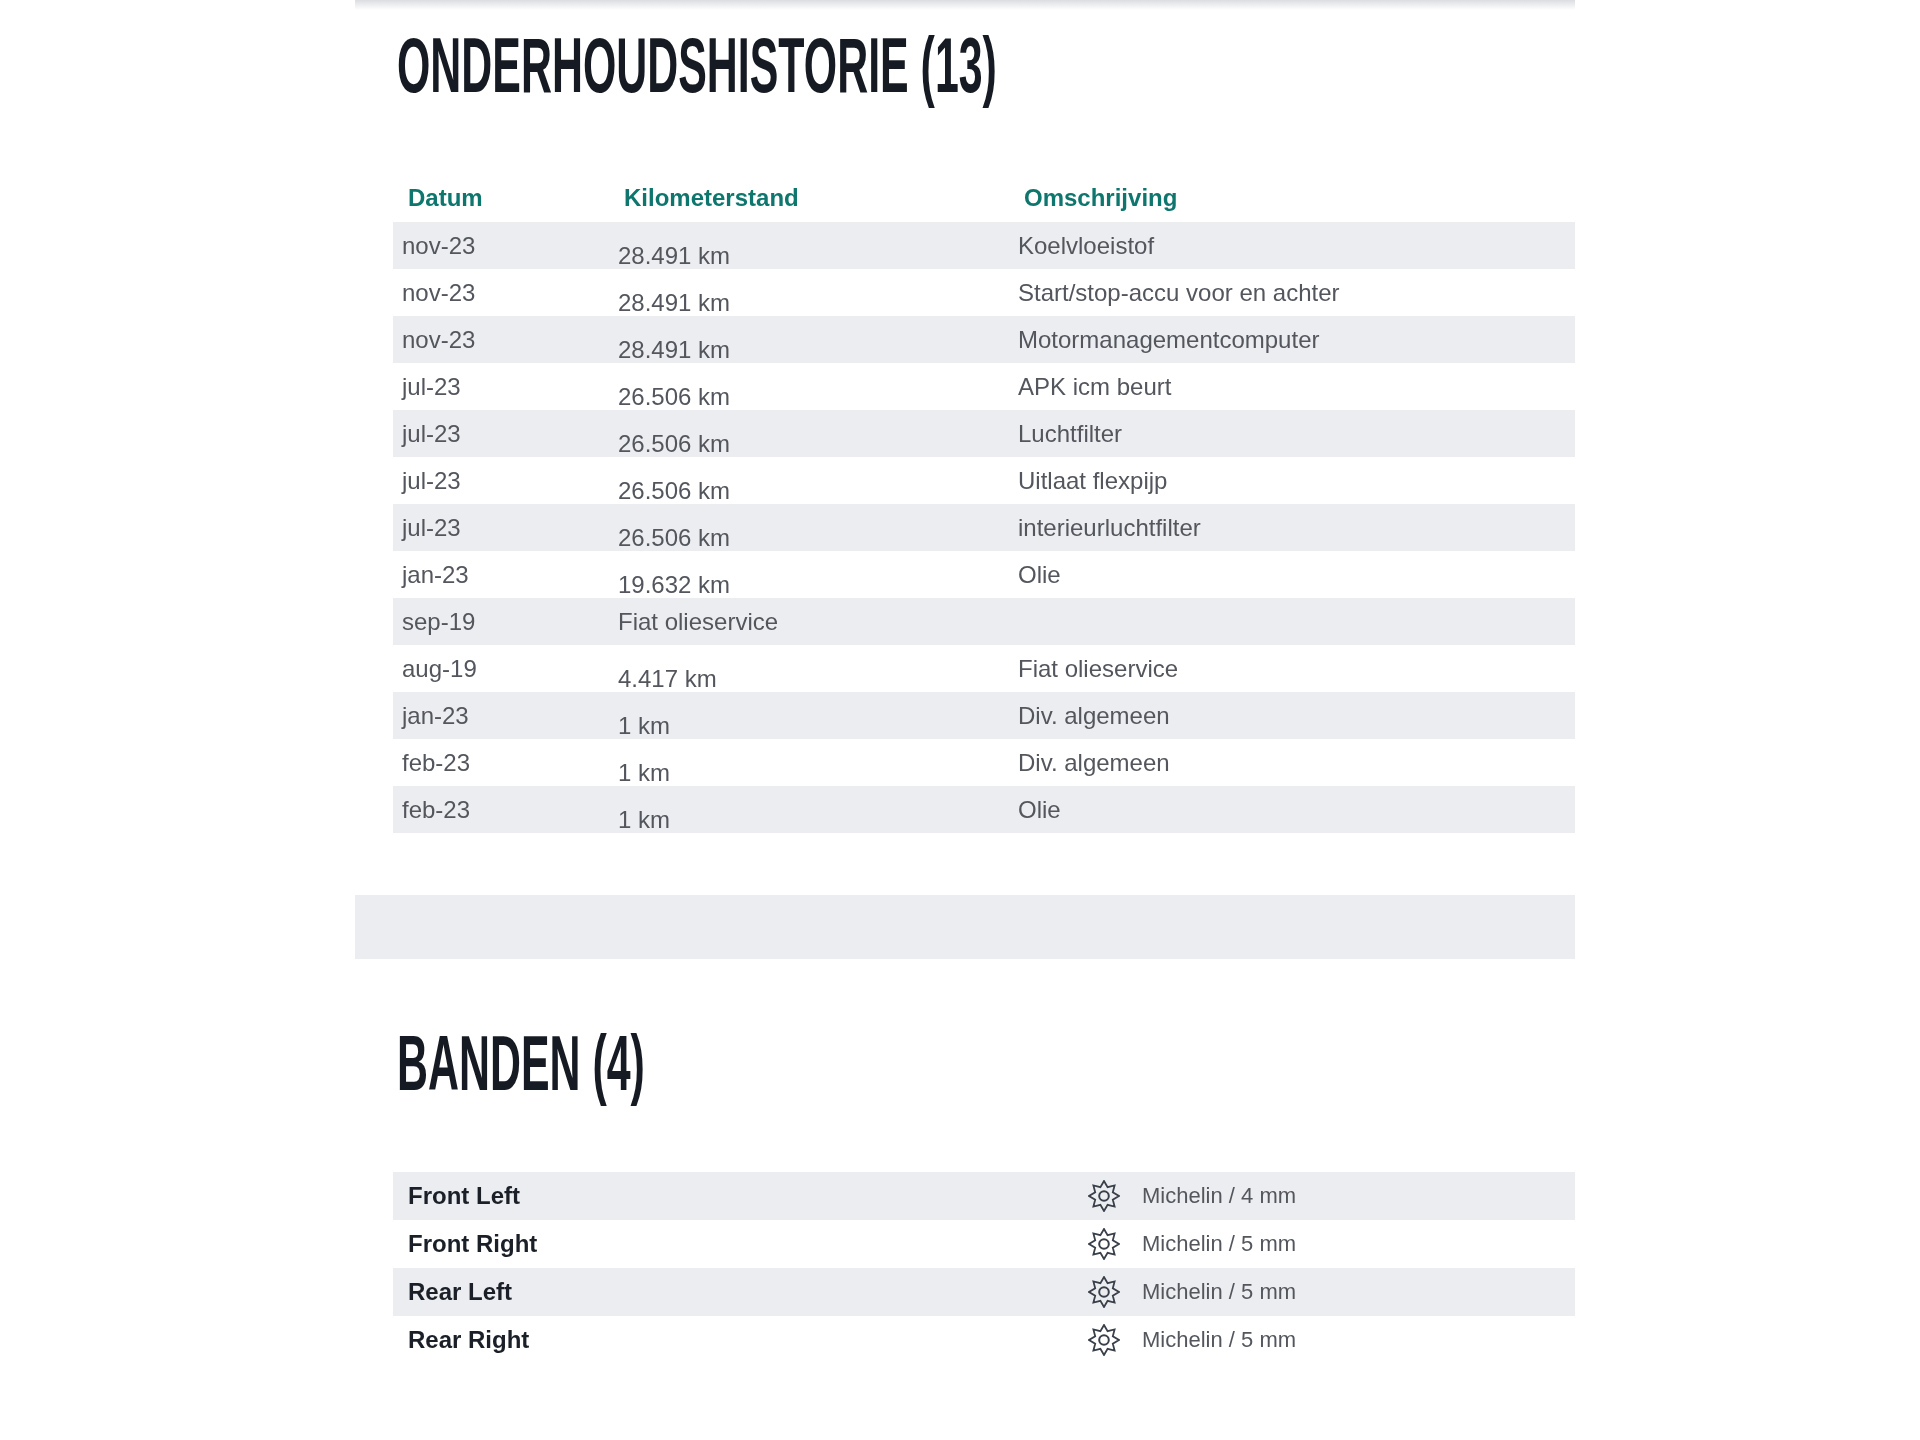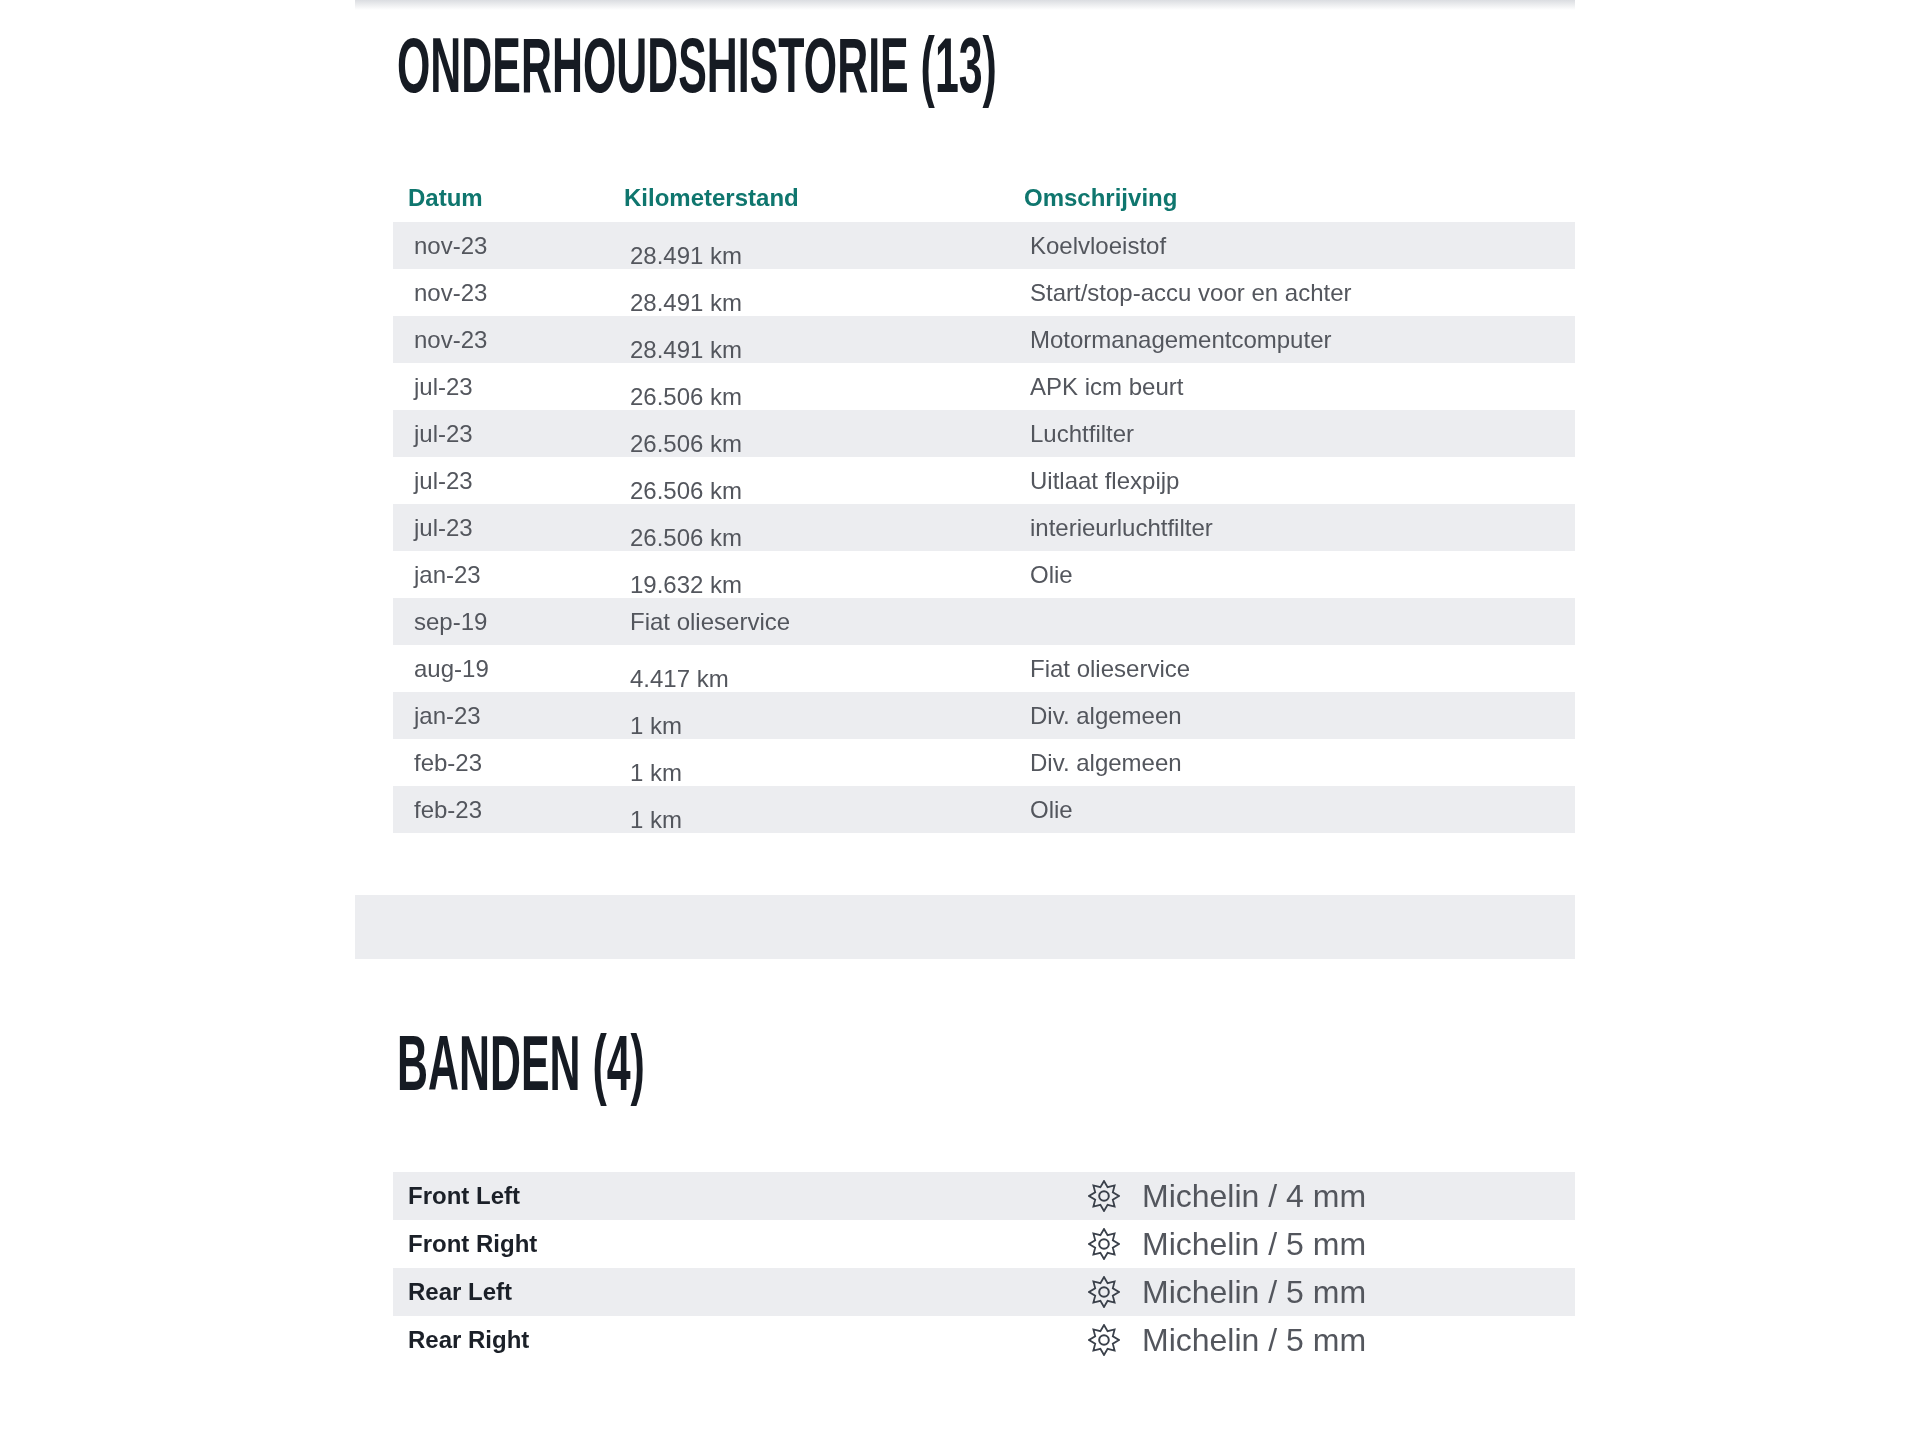--- a/index.html
+++ b/index.html
@@ -27,39 +27,39 @@
   .table-header { position:absolute; top:184px; font-size:24px; font-weight:700; color:#0f766e; }
   #col-h-date { left:408px; }
   #col-h-km   { left:624px; }
   #col-h-desc { left:1024px; }
 
   .maint-rows {
     position:absolute; left:393px; top:222px; width:1182px;
   }
   .m-row { height:47px; display:flex; align-items:center; font-size:24px; color:#53565d; }
   .m-row:nth-child(odd) { background:#ecedf0; }
-  .c-date { width:216px; margin-left:21px; }
+  .c-date { width:216px; margin-left:9px; }
   .c-km   { width:400px;margin-top:20px; }
   .c-desc { flex:1; }
 
   .footer-band {
     position:absolute; left:355px; top:895px; width:1220px; height:64px;
     background:#ecedf0;
   }
 
   .tyre-rows {
     position:absolute; left:393px; top:1172px; width:1182px;
   }
   .t-row { height:48px; display:flex; align-items:center; position:relative; }
   .t-row:nth-child(odd) { background:#ecedf0; }
   .t-label { margin-left:15px; font-size:24px; font-weight:700; color:#1b2028;text-align:center; }
   .t-right { position:absolute; left:695px; top:0; height:100%; display:flex; align-items:center; }
   .gear { width:32px; height:32px; flex:0 0 auto; cursor:pointer; }
   .gear svg { display:block; }
-  .t-value { margin-left:22px; font-size:32px; color:#53565d; white-space:nowrap; }
+  .t-value { margin-left:22px; font-size:22px; color:#53565d; white-space:nowrap; }
 </style>
 </head>
 <body>
 
 <div class="card-shadow"></div>
 
 <h1 class="section-title" id="maint-title">ONDERHOUDSHISTORIE (13)</h1>
 
 <div class="table-header" id="col-h-date">Datum</div>
 <div class="table-header" id="col-h-km">Kilometerstand</div>

